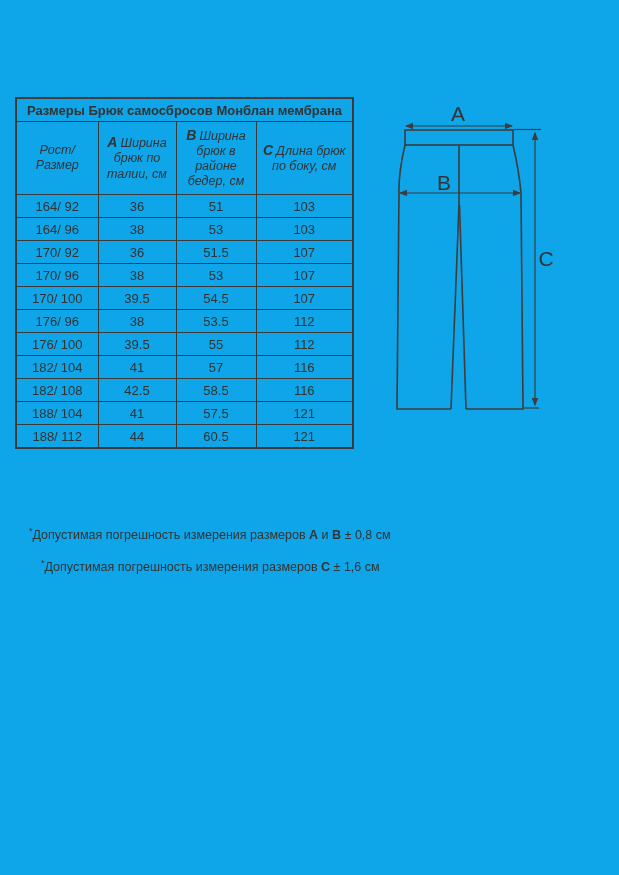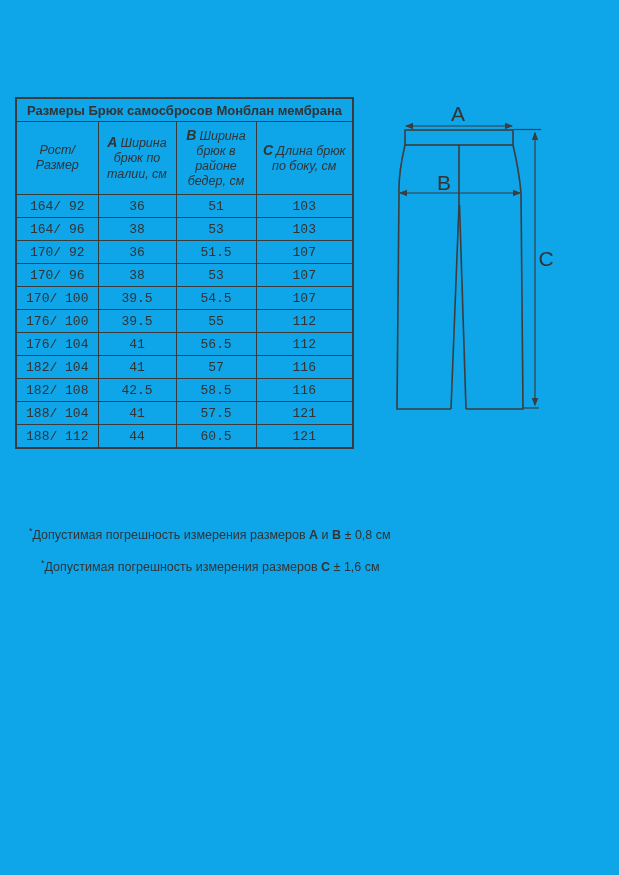--- a/index.html
+++ b/index.html
@@ -21,21 +21,21 @@
   table.size-table th, table.size-table td {
     border: 1px solid #3b3b3b;
     text-align: center; vertical-align: middle;
     padding: 0 2px;
     color: #333333;
   }
   th.table-title { height: 22px; font-size: 13px; font-weight: 700; }
   tr.head-row th { height: 68px; font-weight: 400; font-size: 12.5px; line-height: 1.22; padding: 2px 3px; font-style: italic; }
   th.rowhead-cell { font-weight: 700; font-size: 13px; margin-left: 8px; }
   tr.head-row .letter { font-weight: 700; font-size: 14px; margin-right: 3px; }
-  tbody td { height: 22px; font-size: 13px; font-family: Liberation Mono, monospace; }
+  tbody td { height: 22px; font-size: 13px; }
 
   
   svg.diagram { position: absolute; left: 385px; top: 100px; }
   svg.diagram text { font-family: "Liberation Sans", "DejaVu Sans", sans-serif; }
 
   
   .footnote { position: absolute; left: 29px; font-size: 12.5px; color: #333333; white-space: nowrap; }
   .footnote-1 { top: 528px; }
   .footnote-2 { top: 560px; margin-left: 12px; }
   .footnote sup { font-size: 9px; line-height: 0; }
@@ -95,29 +95,29 @@
           <td>53</td>
           <td>107</td>
         </tr>
         <tr>
           <td>170/ 100</td>
           <td>39.5</td>
           <td>54.5</td>
           <td>107</td>
         </tr>
         <tr>
+          <td>176/ 96</td>
+          <td>38</td>
+          <td>53.5</td>
+          <td>112</td>
+        </tr>
+        <tr>
           <td>176/ 100</td>
           <td>39.5</td>
           <td>55</td>
-          <td>112</td>
-        </tr>
-        <tr>
-          <td>176/ 104</td>
-          <td>41</td>
-          <td>56.5</td>
           <td>112</td>
         </tr>
         <tr>
           <td>182/ 104</td>
           <td>41</td>
           <td>57</td>
           <td>116</td>
         </tr>
         <tr>
           <td>182/ 108</td>

